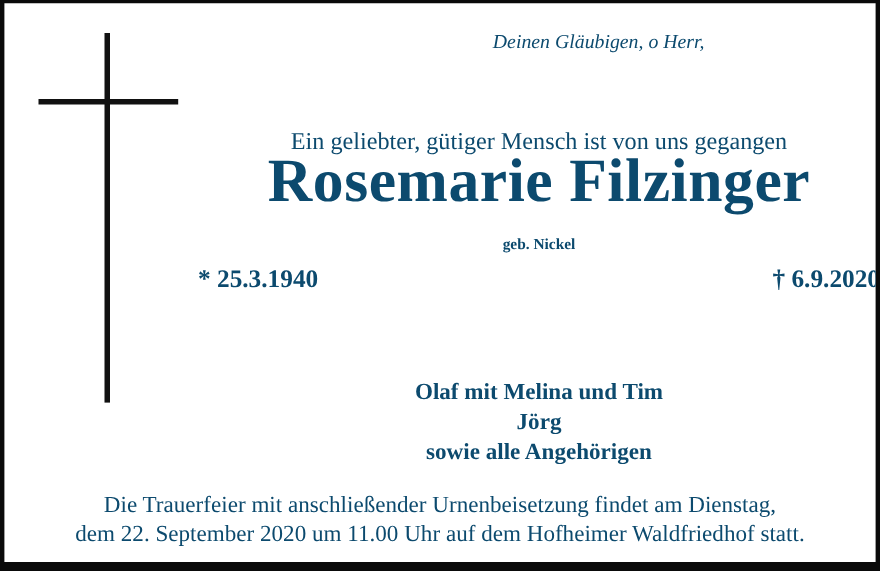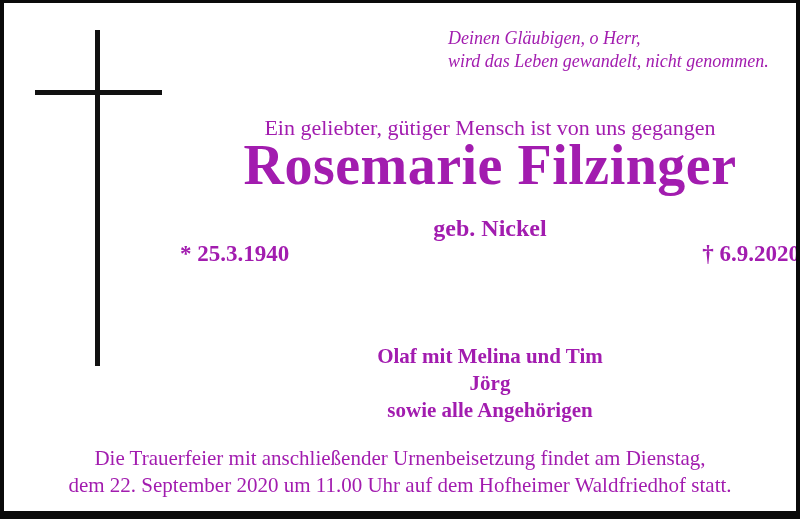--- a/index.html
+++ b/index.html
@@ -12,21 +12,21 @@
     width: 800px;
     height: 519px;
     box-sizing: border-box;
     background: #ffffff;
     border-top: 3px solid #0a0a0a;
     border-left: 4px solid #0a0a0a;
     border-right: 4px solid #0a0a0a;
     border-bottom: 8px solid #0a0a0a;
     overflow: hidden;
     font-family: "Liberation Serif", "DejaVu Serif", serif;
-    color: #a21caf;
+    color: #0c4a6e;
   }
   .cross { position: absolute; left: 0; top: 0; }
   .cross-v {
     position: absolute;
     left: 91px; top: 27px;
     width: 5px; height: 336px;
     background: #111111;
   }
   .cross-h {
     position: absolute;
@@ -55,21 +55,21 @@
   .name {
     top: 134px;
     margin: 0;
     font-size: 56px;
     font-weight: bold;
     line-height: 1;
     letter-spacing: 0.5px;
   }
   .maiden {
     top: 212px;
-    font-size: 24px;
+    font-size: 14px;
     font-weight: bold;
   }
   .dates {
     top: 238px;
     font-size: 23px;
     font-weight: bold;
     display: flex;
     justify-content: space-between;
     gap: 92px;
   }
@@ -98,21 +98,20 @@
 
 <div class="page">
 
   <div class="cross">
     <div class="cross-v"></div>
     <div class="cross-h"></div>
   </div>
 
   <div class="epigraph">
     <div>Deinen Gläubigen, o Herr,</div>
-    <div>wird das Leben gewandelt, nicht genommen.</div>
   </div>
 
   <div class="centerblock intro">Ein geliebter, gütiger Mensch ist von uns gegangen</div>
 
   <h1 class="centerblock name">Rosemarie Filzinger</h1>
 
   <div class="centerblock maiden">geb. Nickel</div>
 
   <div class="centerblock dates">
     <span>* 25.3.1940</span>

